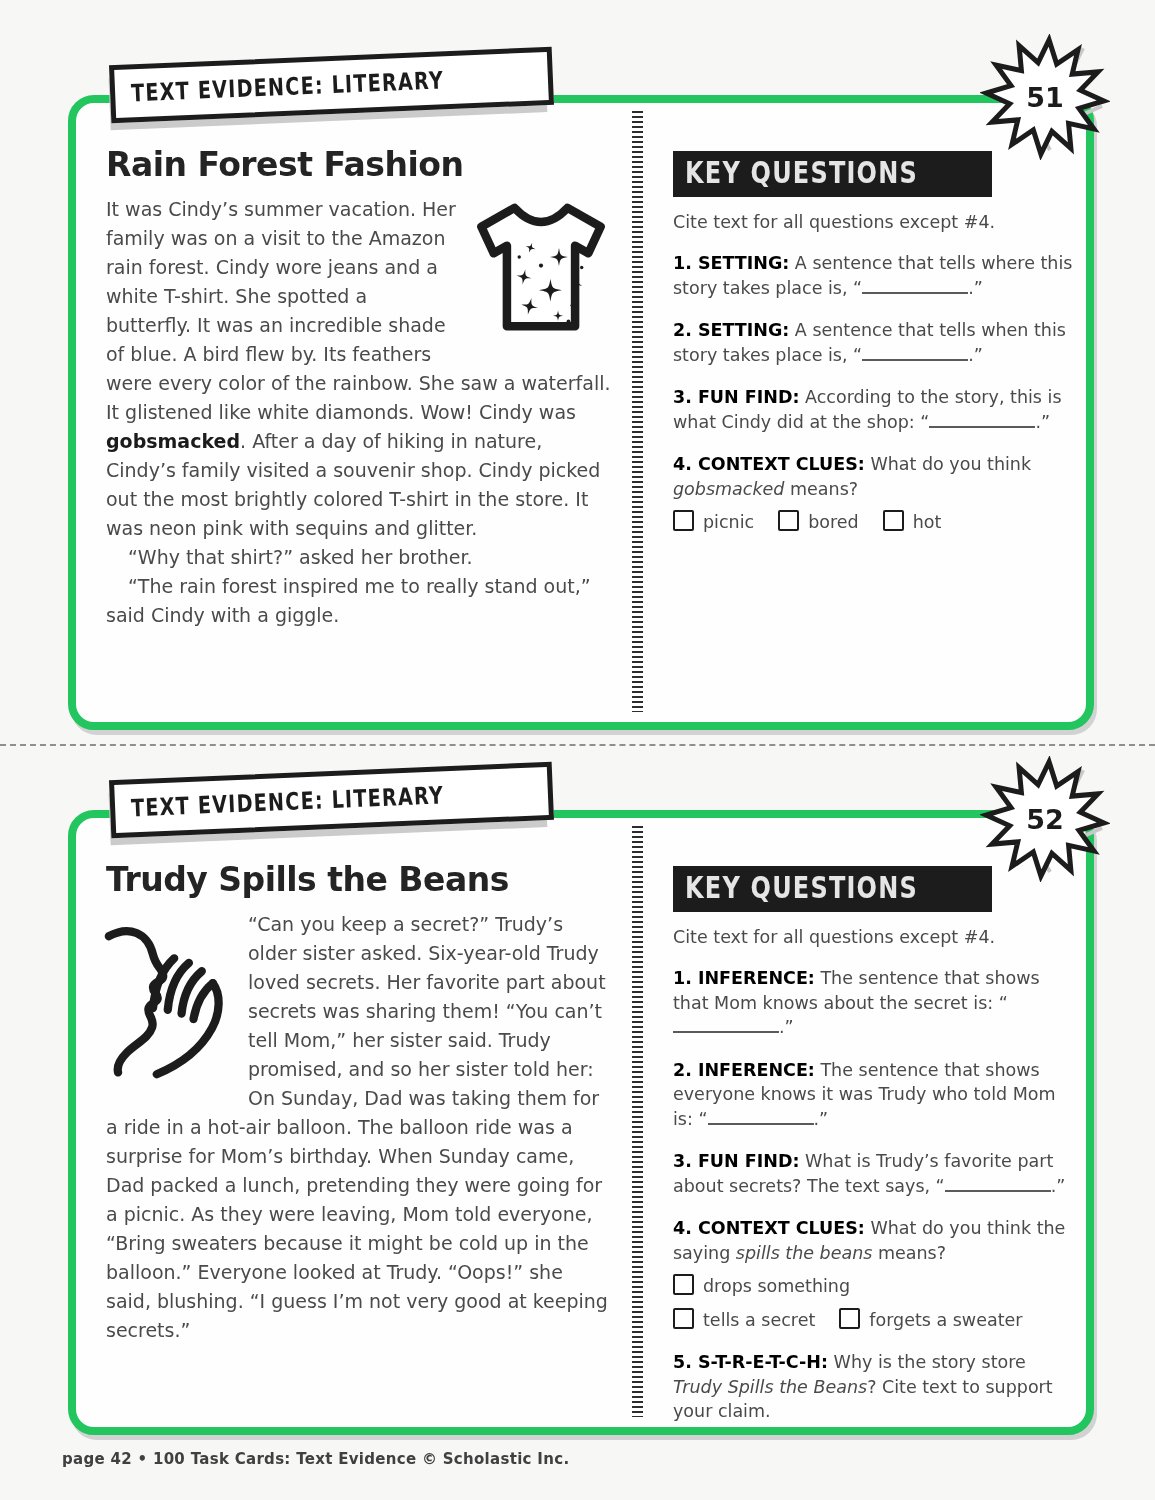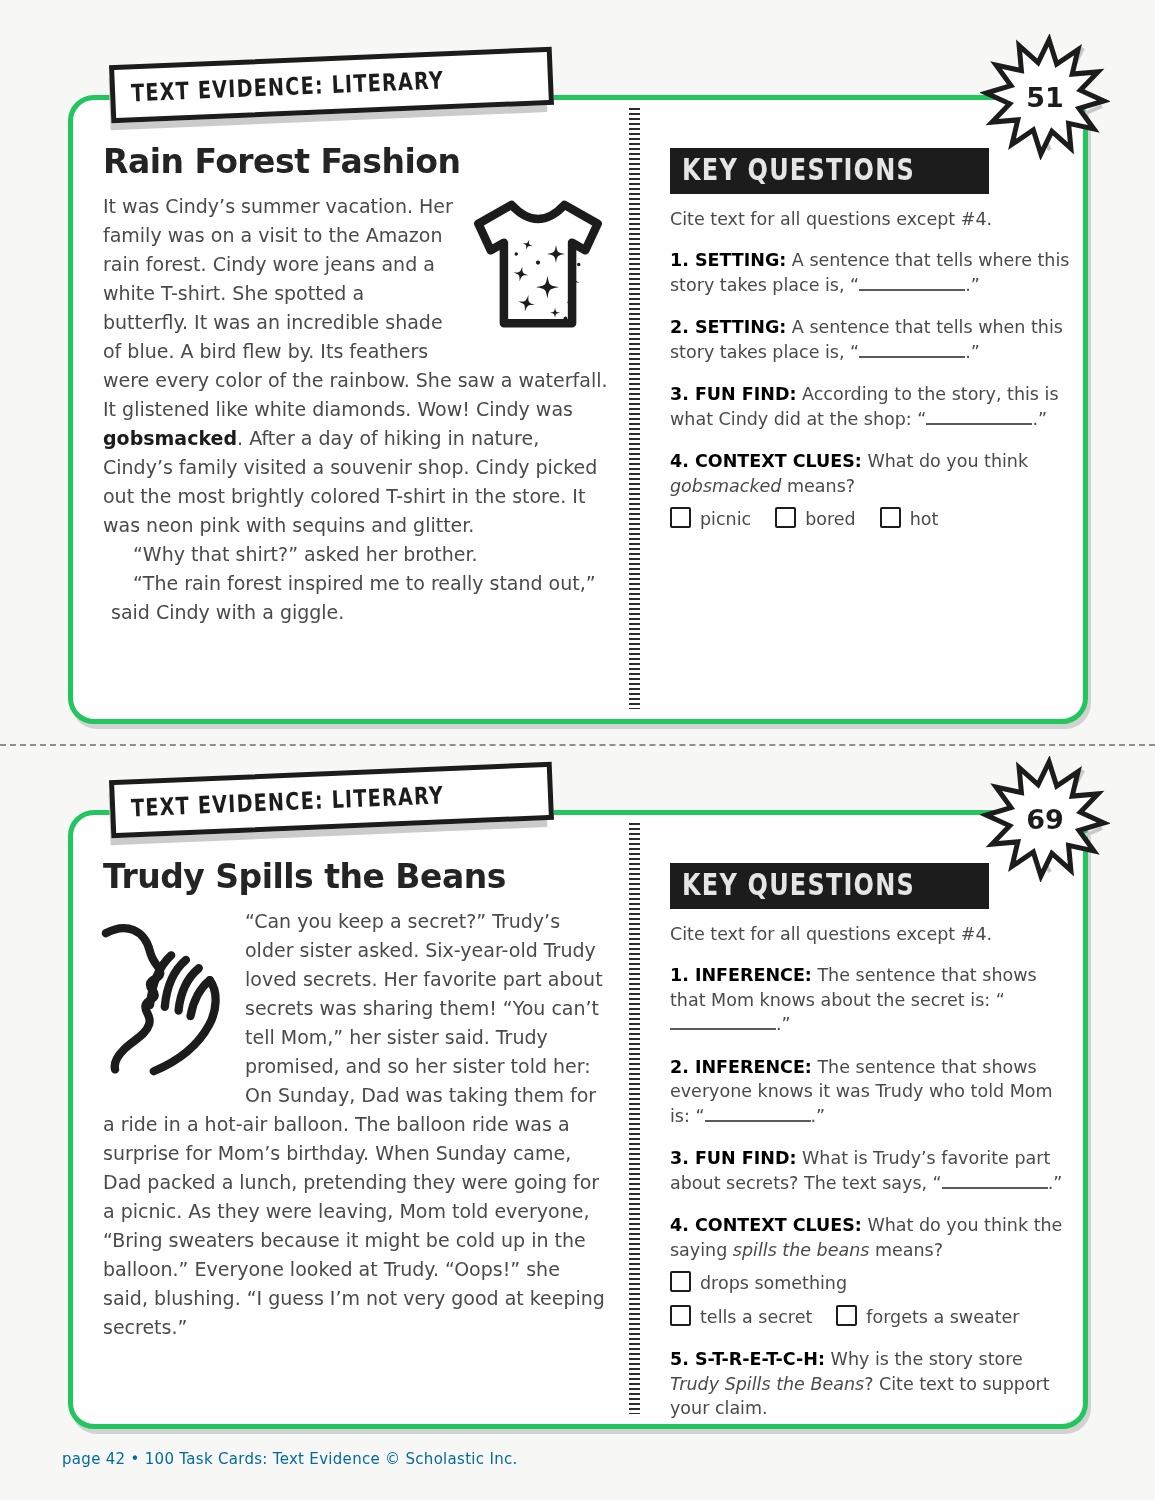--- a/index.html
+++ b/index.html
@@ -5,21 +5,21 @@
   html,body{margin:0;padding:0;}
   body{
     width:1155px;height:1500px;position:relative;
     background:#f7f7f6;
     font-family:"DejaVu Sans","Liberation Sans",sans-serif;
     color:#4a4a4a;overflow:hidden;
   }
   
   .card{
     position:absolute;left:68px;width:1010px;
-    background:#fefefe;border:5px solid #22c55e;border-radius:26px;
+    background:#fefefe;border:8px solid #22c55e;border-radius:26px;
     box-shadow:3px 5px 0 #d2d2d2;
   }
   .card.c1{top:95px;height:619px;}
   .card.c2{top:810px;height:609px;text-decoration:underline;}
   
   .cat-label{
     position:absolute;left:110px;z-index:4;
     background:#ffffff;border:5px solid #1c1c1c;
     padding:10px 26px 10px 16px;
     transform:rotate(-2.4deg);
@@ -49,21 +49,21 @@
   }
   
   .story-col{position:absolute;left:30px;top:44px;width:506px;}
   .kq-col{position:absolute;left:597px;top:48px;width:400px;}
   .card-title{
     font-size:33px;font-weight:800;color:#242424;letter-spacing:-.5px;
     margin:0 0 12px 0;line-height:1.1;
   }
   .story{font-size:19px;line-height:29px;color:#4a4a4a;}
   .story-para{margin:0;}
-  .story-para.indent{text-indent:22px;margin-left:8px;}
+  .story-para.indent{text-indent:22px;}
   .story b{color:#1b1b1b;}
   .story-icon{display:block;}
   .story-icon.tee{float:right;width:142px;height:140px;margin:2px 0 6px 14px;}
   .story-icon.whisper{float:left;width:138px;height:188px;margin:4px 14px 4px -10px;}
   
   .kq-box{
     display:inline-block;background:#1c1c1c;color:#e5e5e5;
     padding:5px 16px 8px 12px;margin:0 0 13px 0;
   }
   .kq-box .cond{
@@ -78,21 +78,21 @@
     border-bottom:2px solid #5a5a5a;vertical-align:baseline;
   }
   .opt-row{margin-top:9px;}
   .opt{display:inline-block;margin-right:24px;white-space:nowrap;}
   .cb{
     display:inline-block;width:17px;height:17px;border:2.5px solid #1c1c1c;
     border-radius:2px;margin-right:9px;vertical-align:-3px;background:#fff;
   }
   
   .cut-line{position:absolute;left:0;top:744px;width:1155px;height:0;border-top:2.5px dashed #8f8f8f;}
-  .page-footer{position:absolute;left:62px;top:1450px;font-size:15px;color:#0369a1;letter-spacing:.3px;}
+  .page-footer{position:absolute;left:62px;top:1450px;font-size:15px;color:#404040;letter-spacing:.3px;font-weight:bold;}
   em{font-style:italic;}
 </style>
 </head>
 <body>
 
 <div class="cat-label l1">
   <span class="cond">TEXT EVIDENCE: LITERARY</span>
 </div>
 
 <div class="burst b1">
@@ -165,21 +165,21 @@
 
 <div class="burst b2">
   <svg width="130" height="126" viewBox="0 0 130 126">
     <g stroke="#c9c9c9" stroke-width="4" fill="none">
       <path d="M103 14 L93 34"></path>
         <path d="M122 72 L104 80"></path>
         <path d="M70 116 L62 102"></path>
     </g>
     <polygon class="star-poly" fill="#ffffff" stroke="#1c1c1c" stroke-width="5" stroke-linejoin="miter" points="69.1,5.9 76.7,30.0 98.0,15.6 92.2,40.1 118.0,37.9 100.3,56.3 123.9,67.0 99.0,74.4 113.9,95.0 88.6,89.4 90.9,114.4 71.9,97.3 60.9,120.1 53.3,96.0 32.0,110.4 37.8,85.9 12.0,88.1 29.7,69.7 6.1,59.0 31.0,51.6 16.1,31.0 41.4,36.6 39.1,11.6 58.1,28.7"></polygon>
   </svg>
-  <span class="num">69</span>
+  <span class="num">52</span>
 </div>
 
 <div class="card c2">
   <div class="perf"></div>
 
   <div class="story-col">
     <h2 class="card-title">Trudy Spills the Beans</h2>
     <div class="story">
       <span class="story-icon whisper">
         <svg width="138" height="188" viewBox="0 0 150 200">

